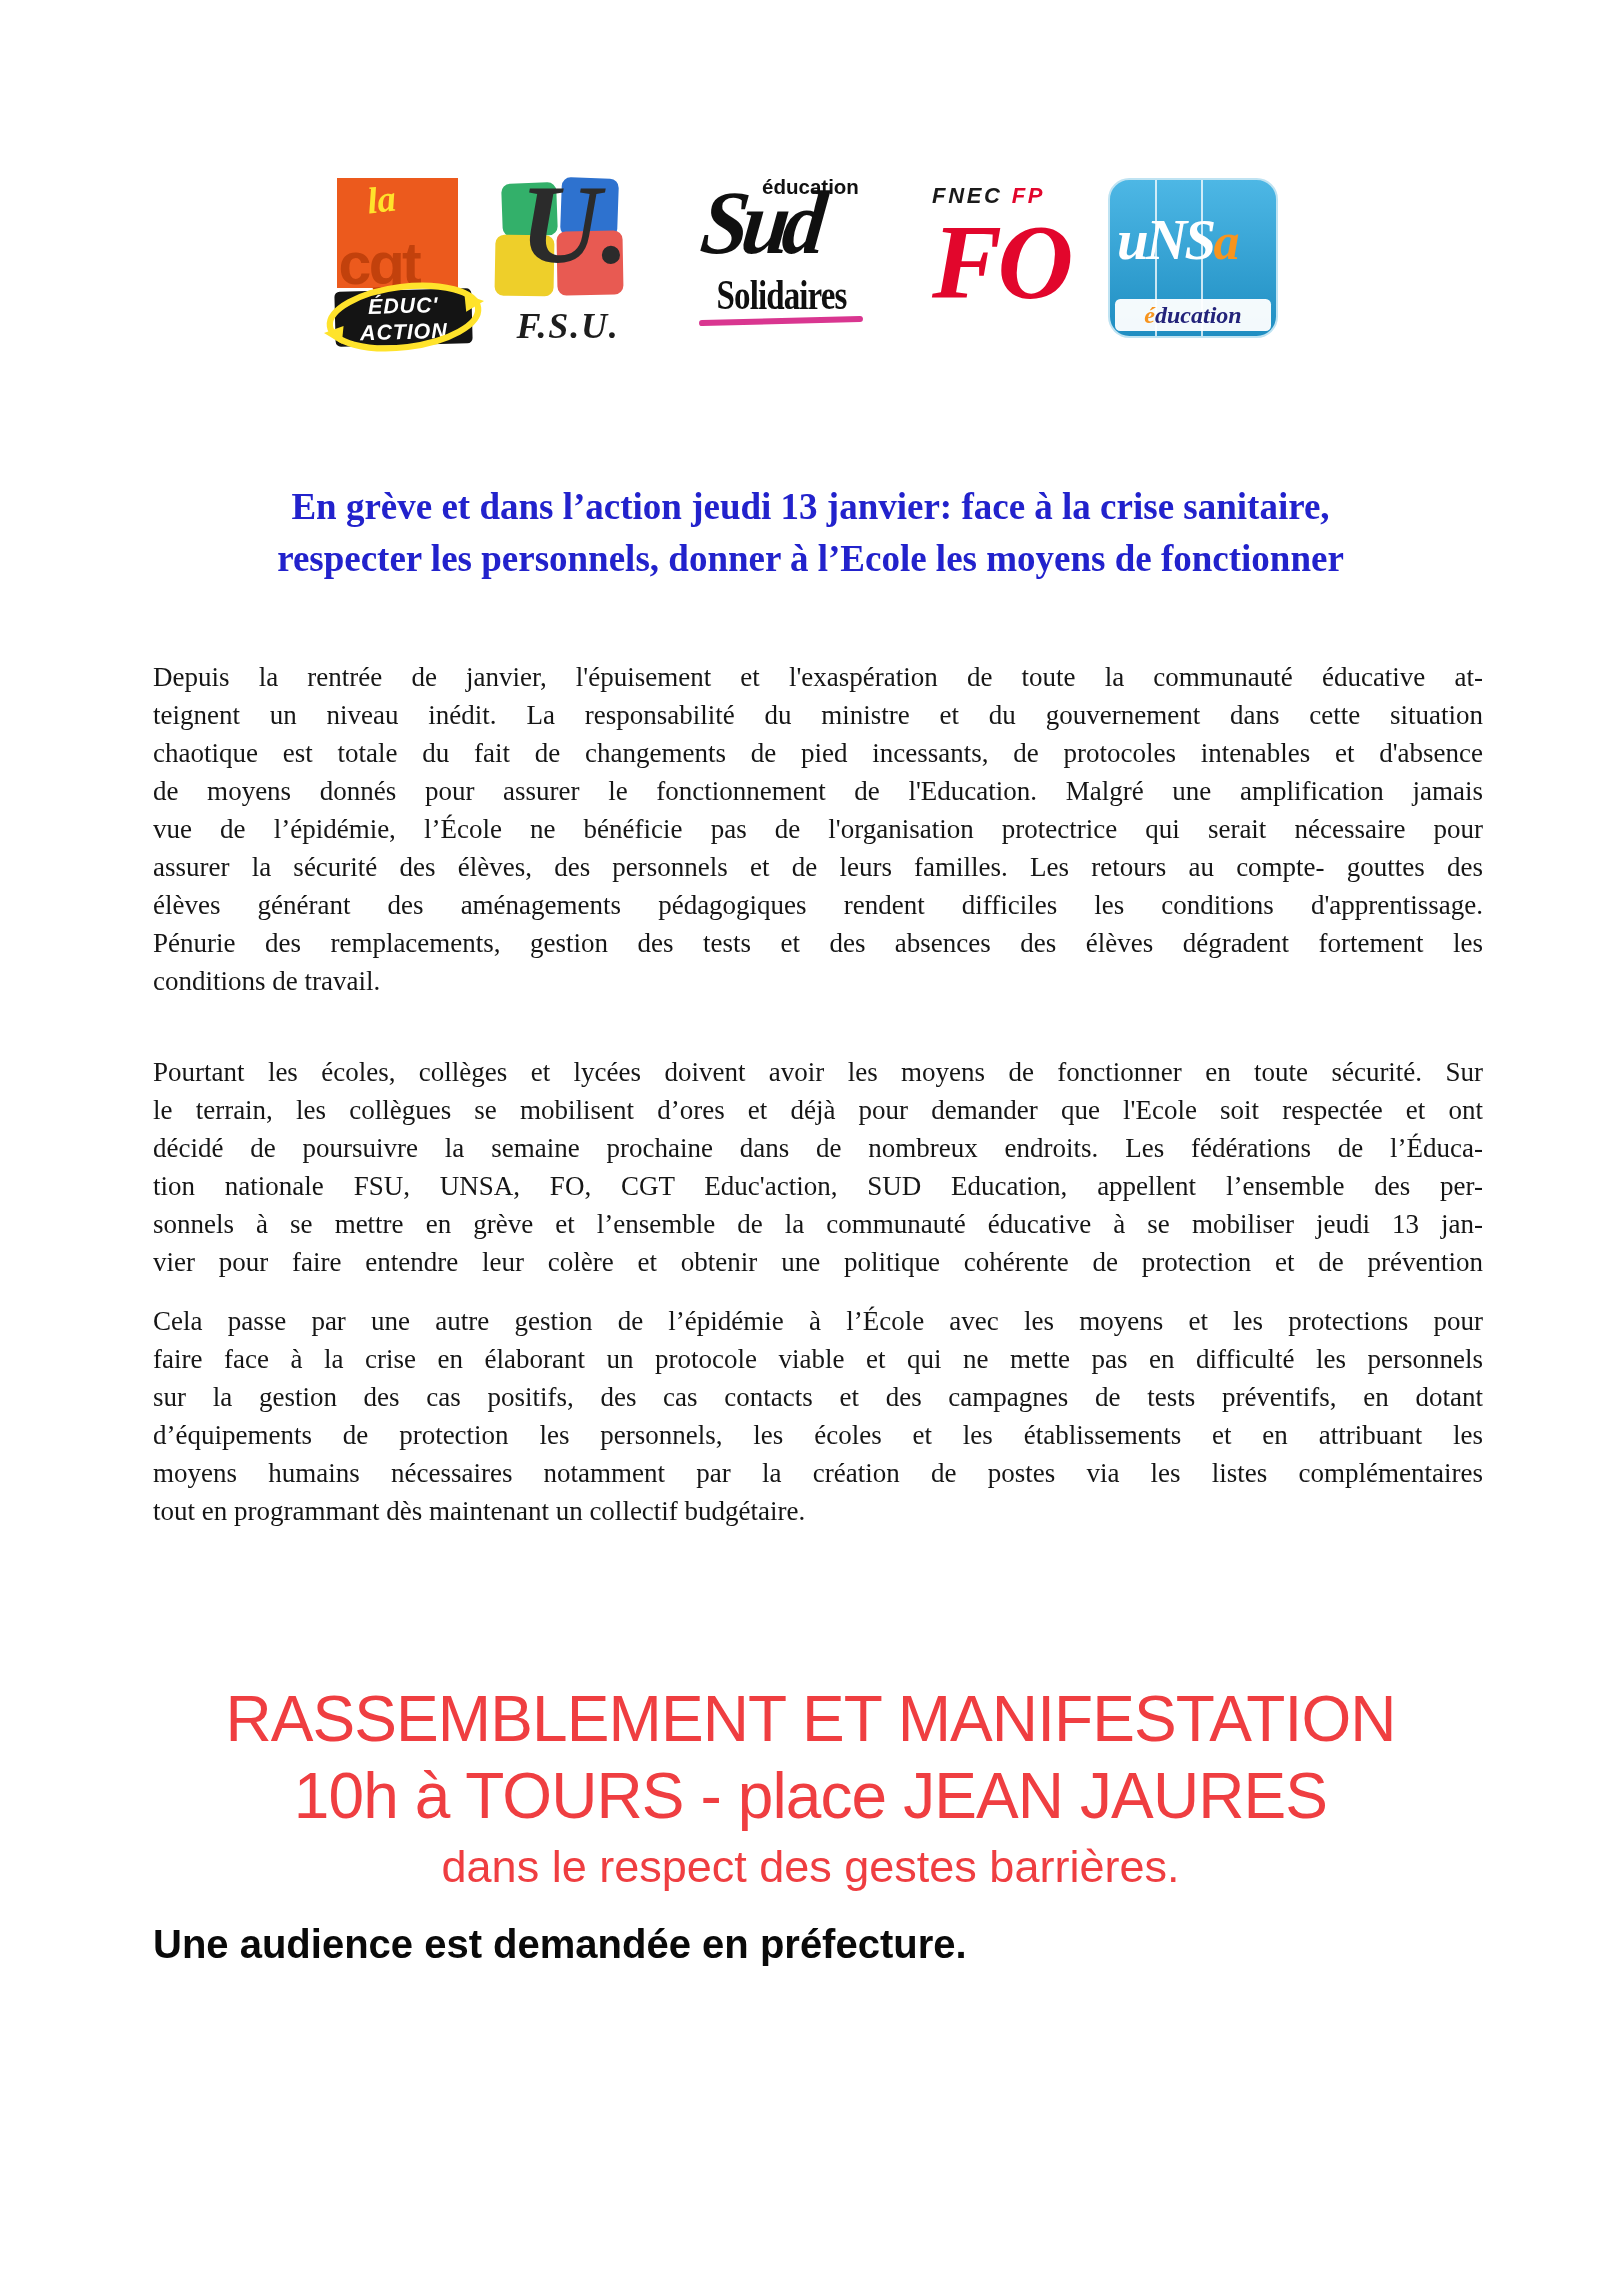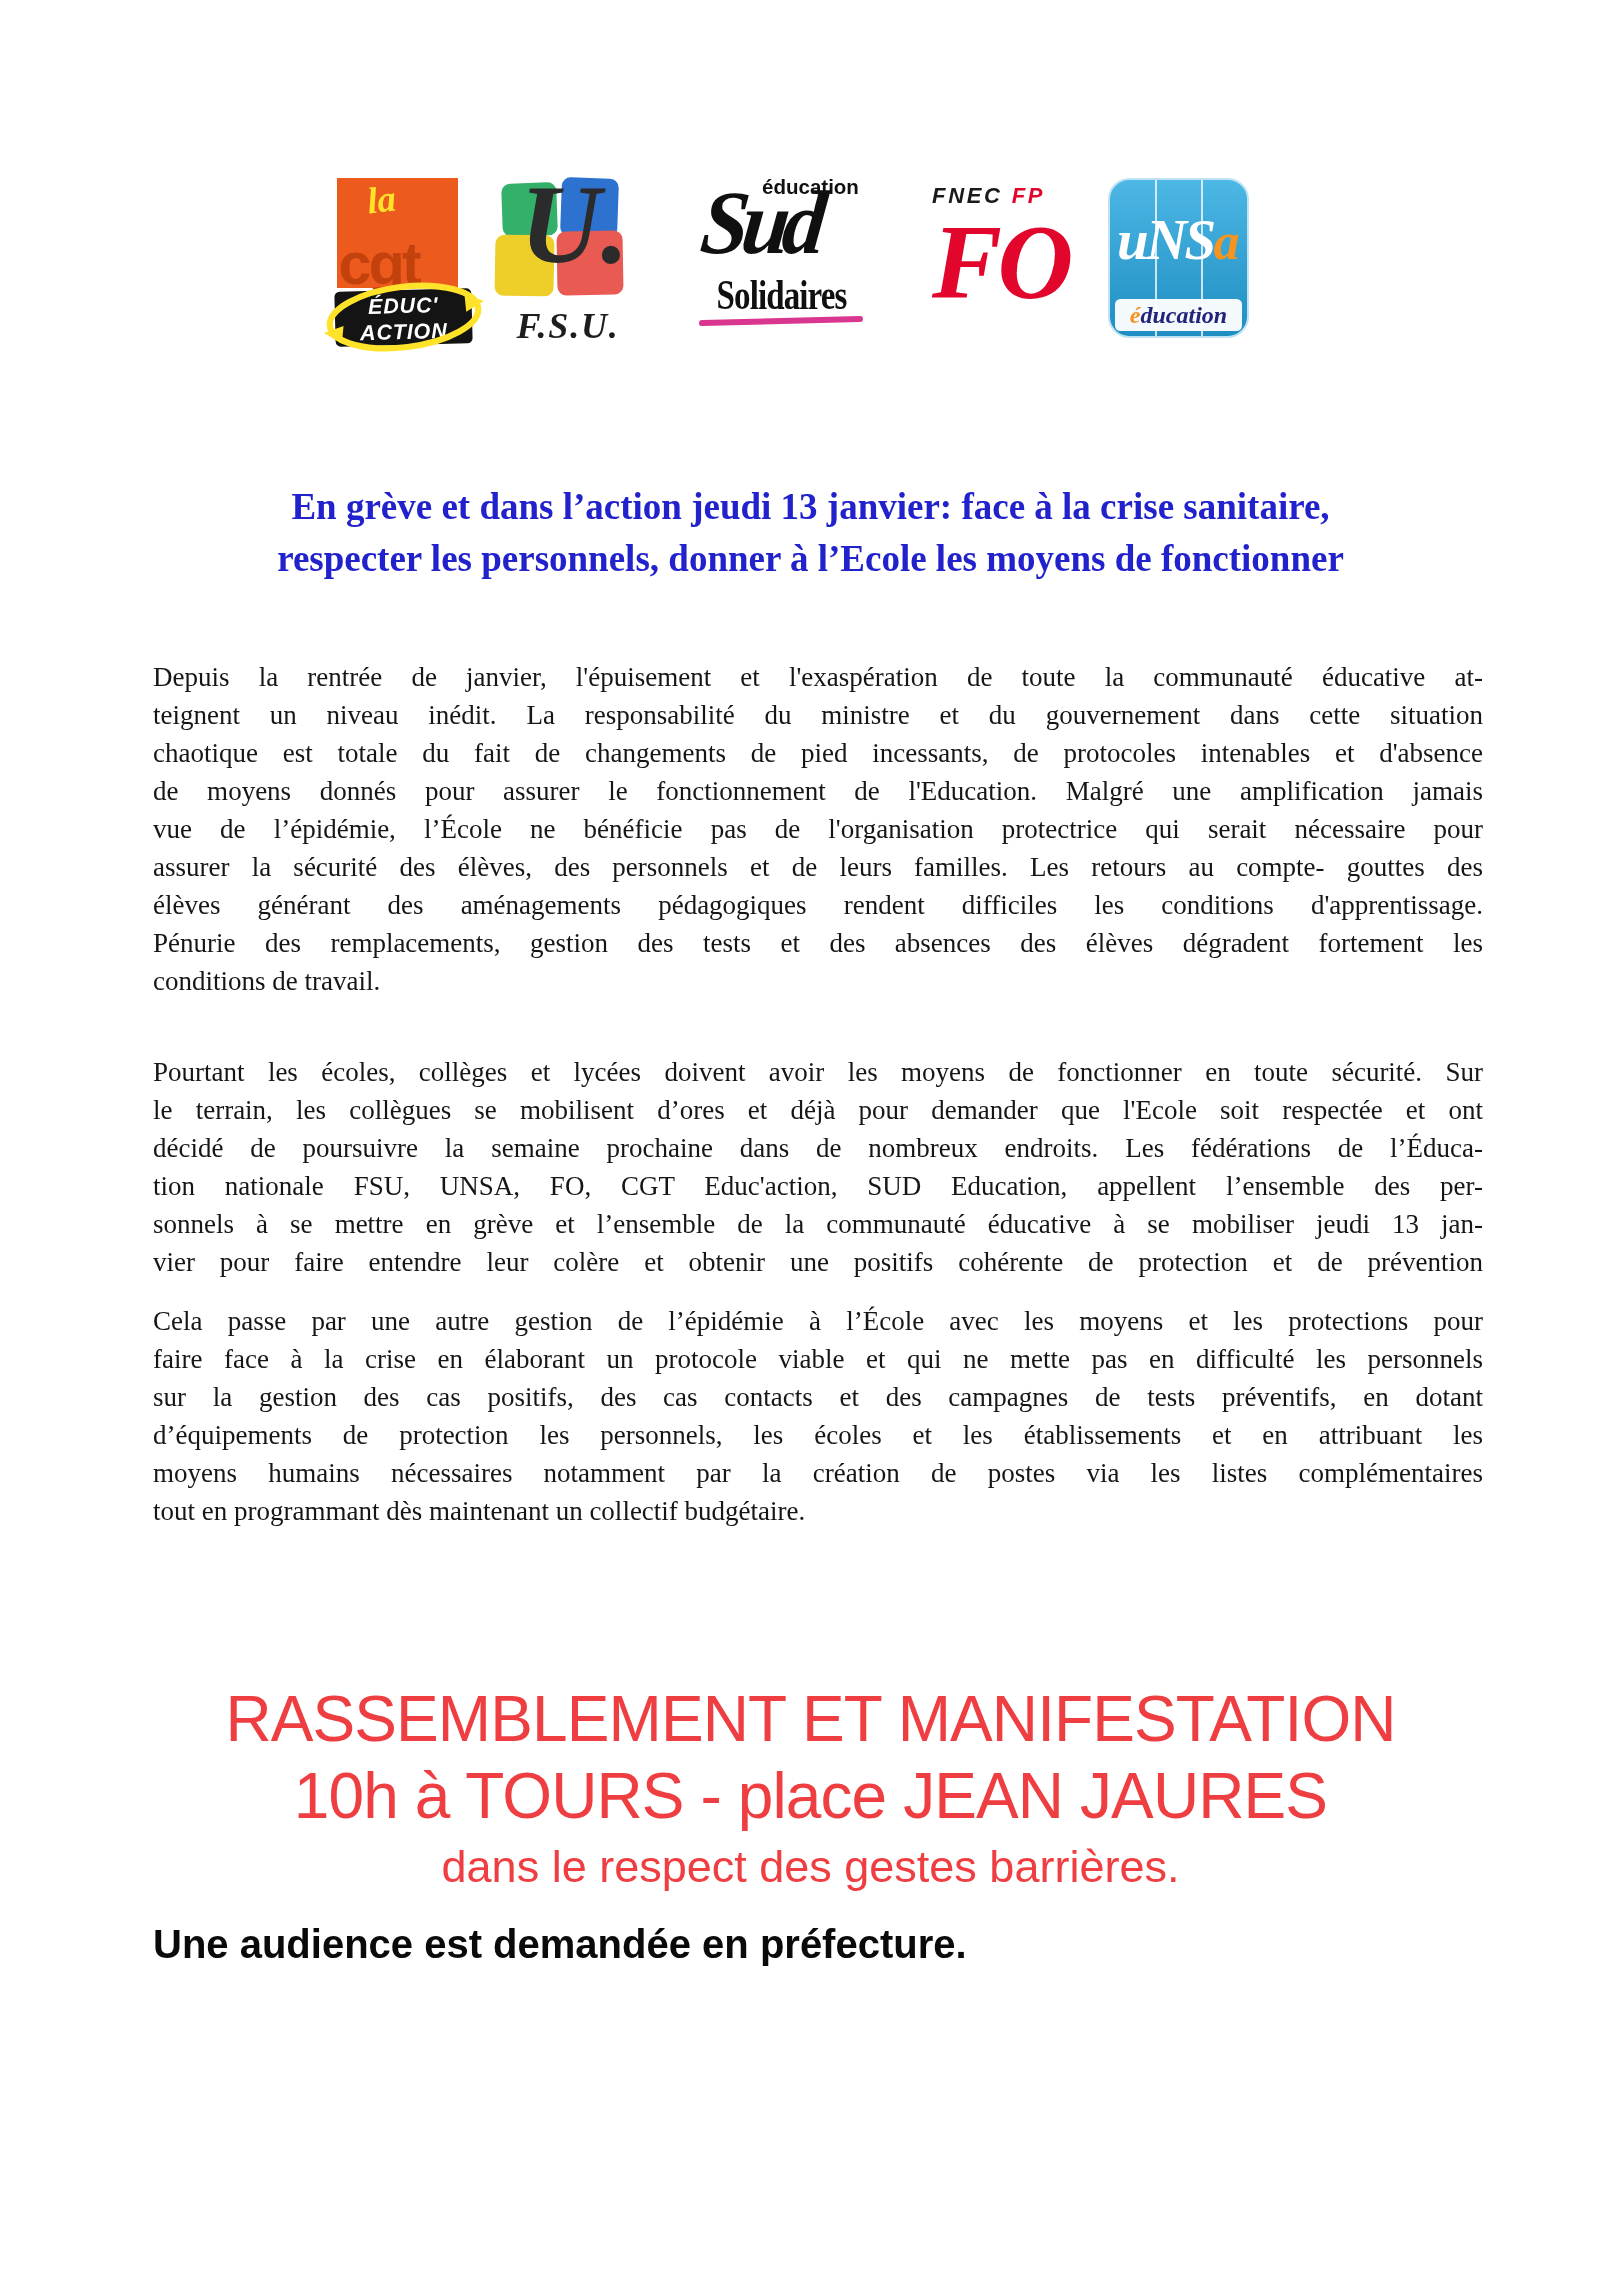--- a/index.html
+++ b/index.html
@@ -37,21 +37,21 @@
   .sud-solidaires { position:absolute; top:100px; left:0; width:100%; text-align:center; font:bold 33px/33px "Liberation Serif",serif; letter-spacing:-0.9px; color:#101010; transform:scaleY(1.25); transform-origin:center top; }
   .sud-underline { position:absolute; top:143px; left:1.8px; width:164px; height:6.2px; background:var(--color-sud_pink,#d93690); border-radius:3.6px; transform:rotate(-1.5deg); }
 
   
   .logo-fo { left:932px; top:183px; width:138px; height:156px; }
   .fo-top { font:italic bold 22px "Liberation Sans",sans-serif; letter-spacing:2.7px; color:#1a1a1a; white-space:nowrap; }
   .fo-top .fp { color:var(--color-fo_red,#e2062c); margin-left:9px; }
   .fo-big { font:italic bold 105px/100px "Liberation Serif",serif; color:var(--color-fo_red,#e2062c); letter-spacing:-4.5px; margin-top:3.6px; }
 
   
-  .logo-unsa { left:1108px; top:178px; width:141px; height:160px; }
+  .logo-unsa { left:1108px; top:178px; width:170px; height:160px; }
   .unsa-box { position:absolute; inset:0; background:linear-gradient(#4db7e5,#1f8ec2); border:2.7px solid #bfe3f2; border-radius:21.4px; overflow:hidden; }
   .unsa-sep { position:absolute; top:0; bottom:0; width:1.8px; background:rgba(255,255,255,0.75); }
   .unsa-sep.s1 { left:45px; } .unsa-sep.s2 { left:91px; }
   .unsa-letters { position:absolute; left:7.1px; top:27px; font:italic bold 57px "Liberation Serif",serif; color:#ffffff; letter-spacing:-2.7px; }
   .unsa-a { color:var(--color-unsa_orange,#f7941e); font-size:52px; }
   .unsa-strip { position:absolute; left:5.3px; right:5.3px; bottom:5.3px; height:32px; background:rgba(255,255,255,0.95); border-radius:5.3px; text-align:center; font:italic bold 24px/32px "Liberation Serif",serif; color:#23237a; }
   .unsa-strip .e { color:var(--color-unsa_orange,#f7941e); }
 
   
   .headline { position:absolute; left:0; top:481px; width:100%; text-align:center;
@@ -148,21 +148,21 @@
       <div class="bline">élèves générant des aménagements pédagogiques rendent difficiles les conditions d'apprentissage.</div>
       <div class="bline">Pénurie des remplacements, gestion des tests et des absences des élèves dégradent fortement les</div>
       <div class="bline last">conditions de travail.</div>
     </div>
     <div class="para p2">
       <div class="bline">Pourtant les écoles, collèges et lycées doivent avoir les moyens de fonctionner en toute sécurité. Sur</div>
       <div class="bline">le terrain, les collègues se mobilisent d’ores et déjà pour demander que l'Ecole soit respectée et ont</div>
       <div class="bline">décidé de poursuivre la semaine prochaine dans de nombreux endroits. Les fédérations de l’Éduca-</div>
       <div class="bline">tion nationale FSU, UNSA, FO, CGT Educ'action, SUD Education, appellent l’ensemble des per-</div>
       <div class="bline">sonnels à se mettre en grève et l’ensemble de la communauté éducative à se mobiliser jeudi 13 jan-</div>
-      <div class="bline">vier pour faire entendre leur colère et obtenir une positifs cohérente de protection et de prévention</div>
+      <div class="bline">vier pour faire entendre leur colère et obtenir une politique cohérente de protection et de prévention</div>
     </div>
     <div class="para p3">
       <div class="bline">Cela passe par une autre gestion de l’épidémie à l’École avec les moyens et les protections pour</div>
       <div class="bline">faire face à la crise en élaborant un protocole viable et qui ne mette pas en difficulté les personnels</div>
       <div class="bline">sur la gestion des cas positifs, des cas contacts et des campagnes de tests préventifs, en dotant</div>
       <div class="bline">d’équipements de protection les personnels, les écoles et les établissements et en attribuant les</div>
       <div class="bline">moyens humains nécessaires notamment par la création de postes via les listes complémentaires</div>
       <div class="bline last">tout en programmant dès maintenant un collectif budgétaire.</div>
     </div>
   </div>

